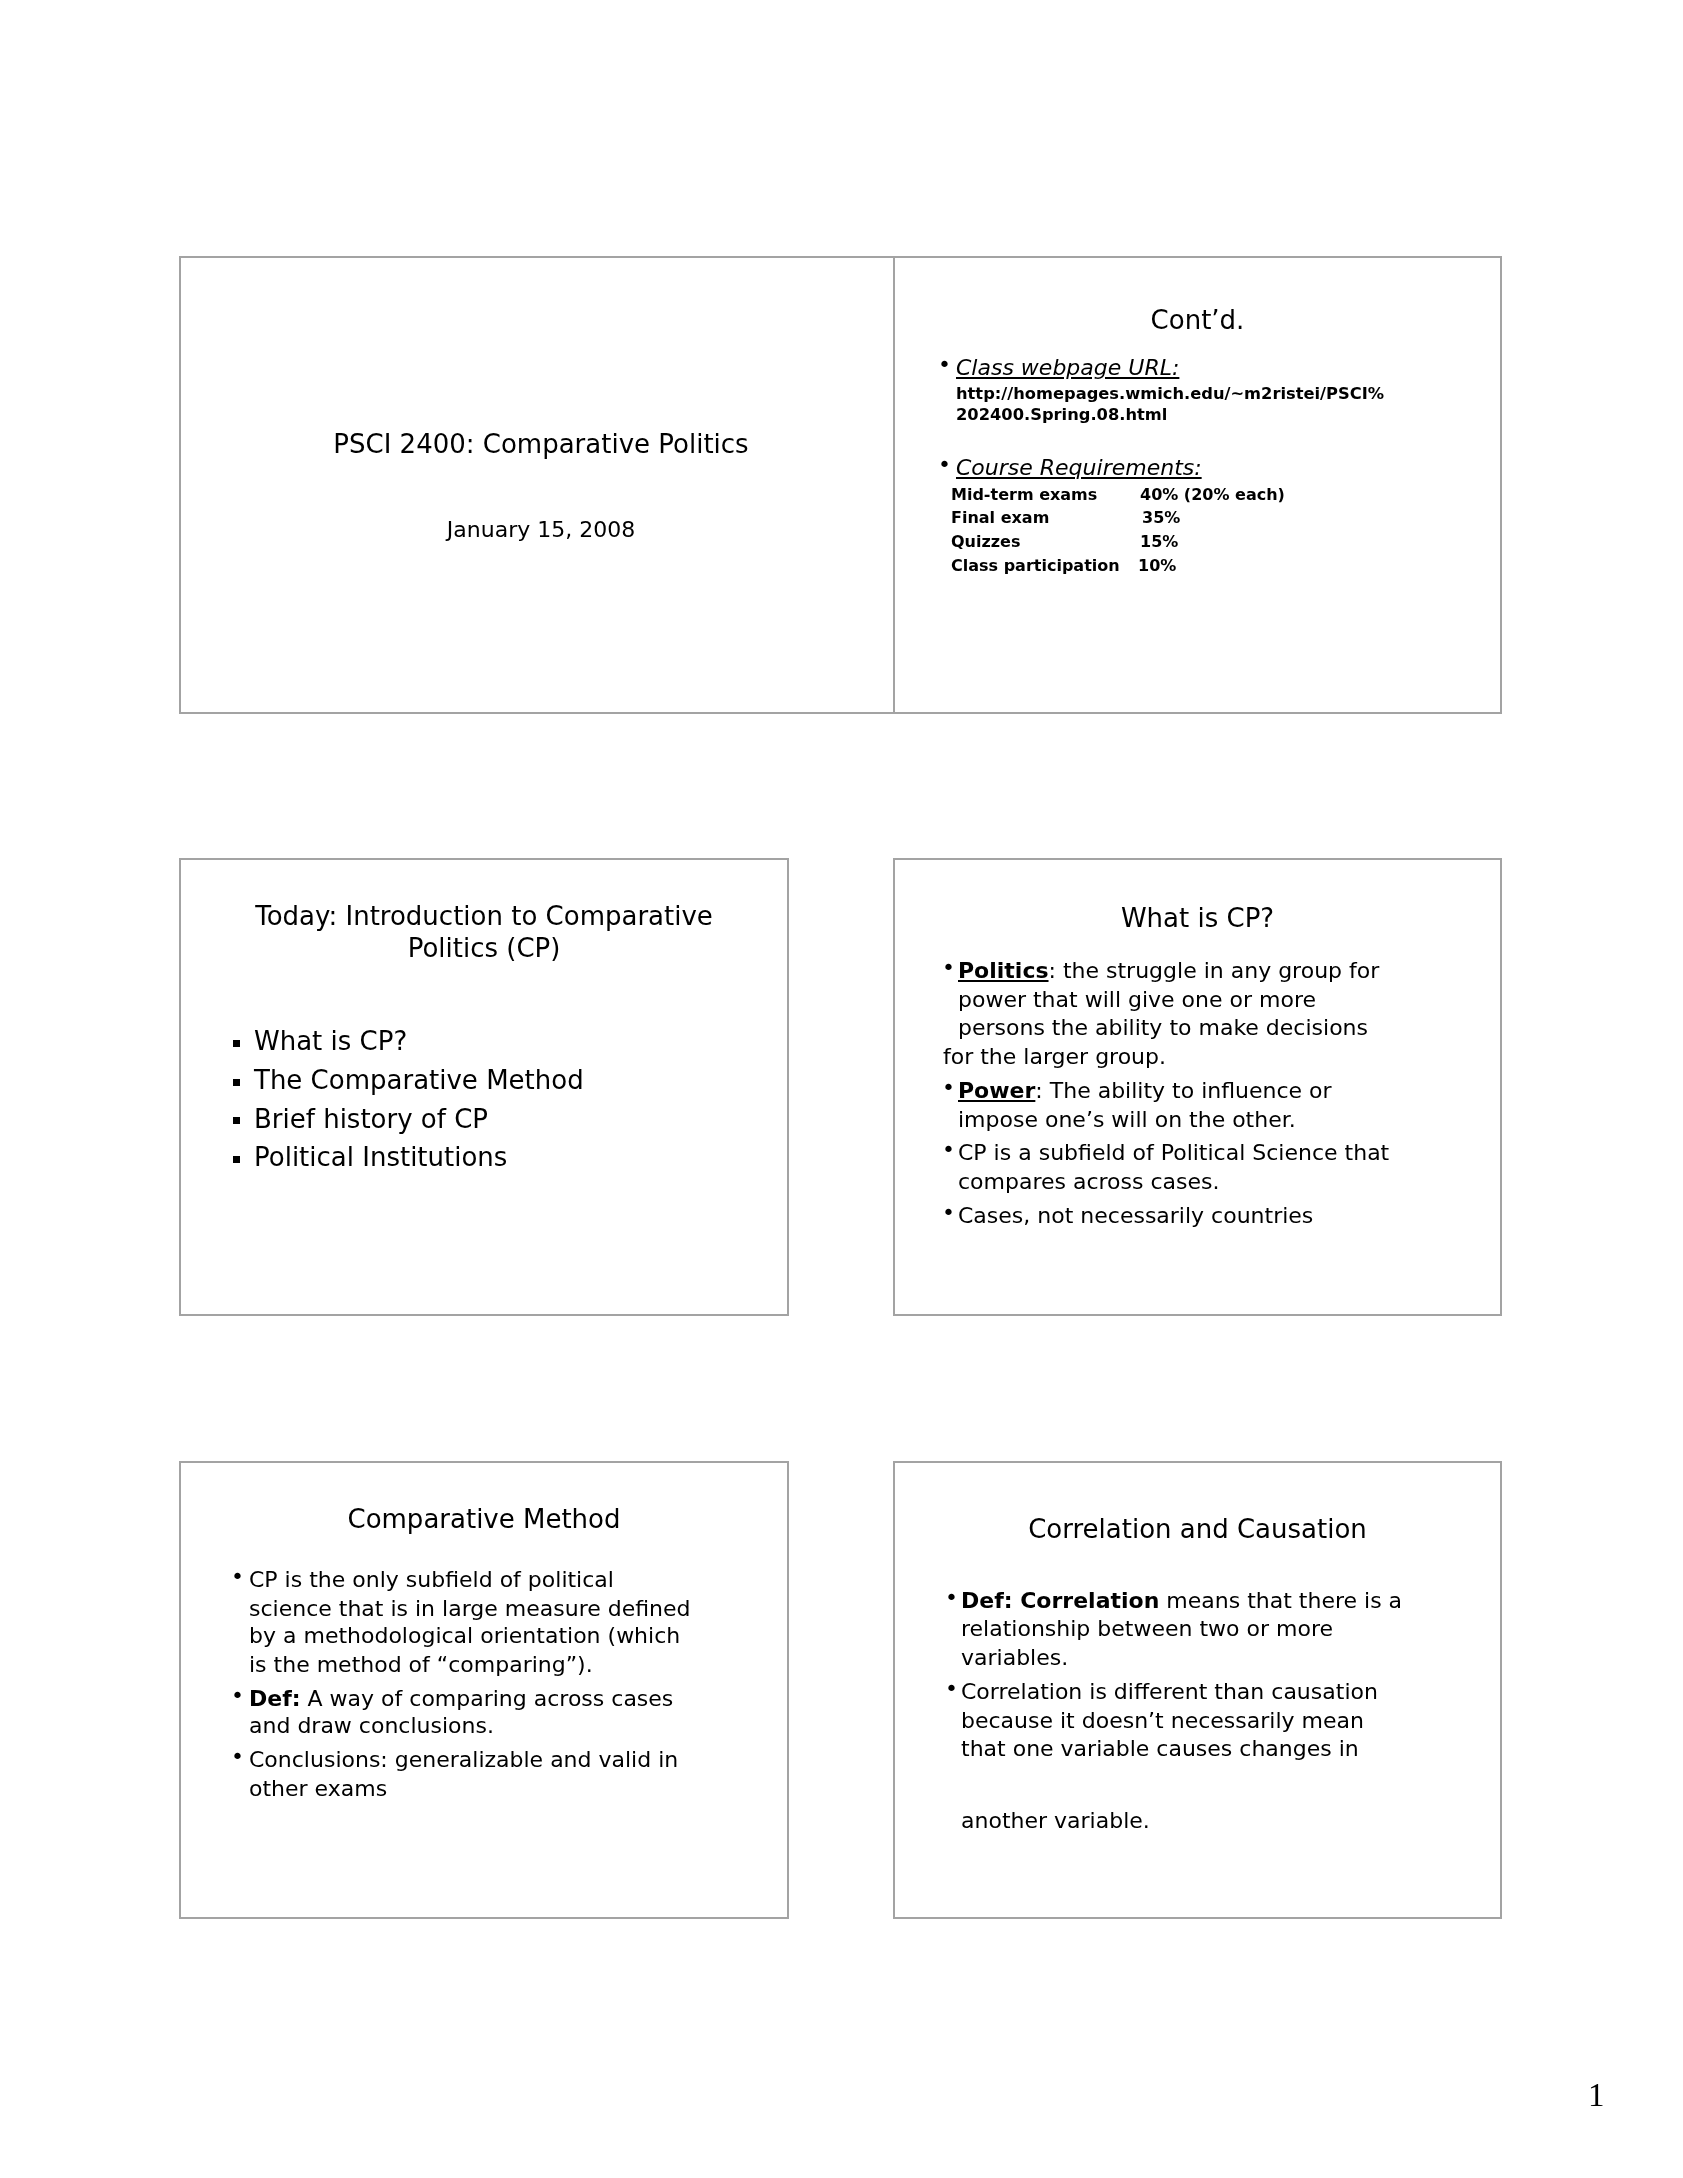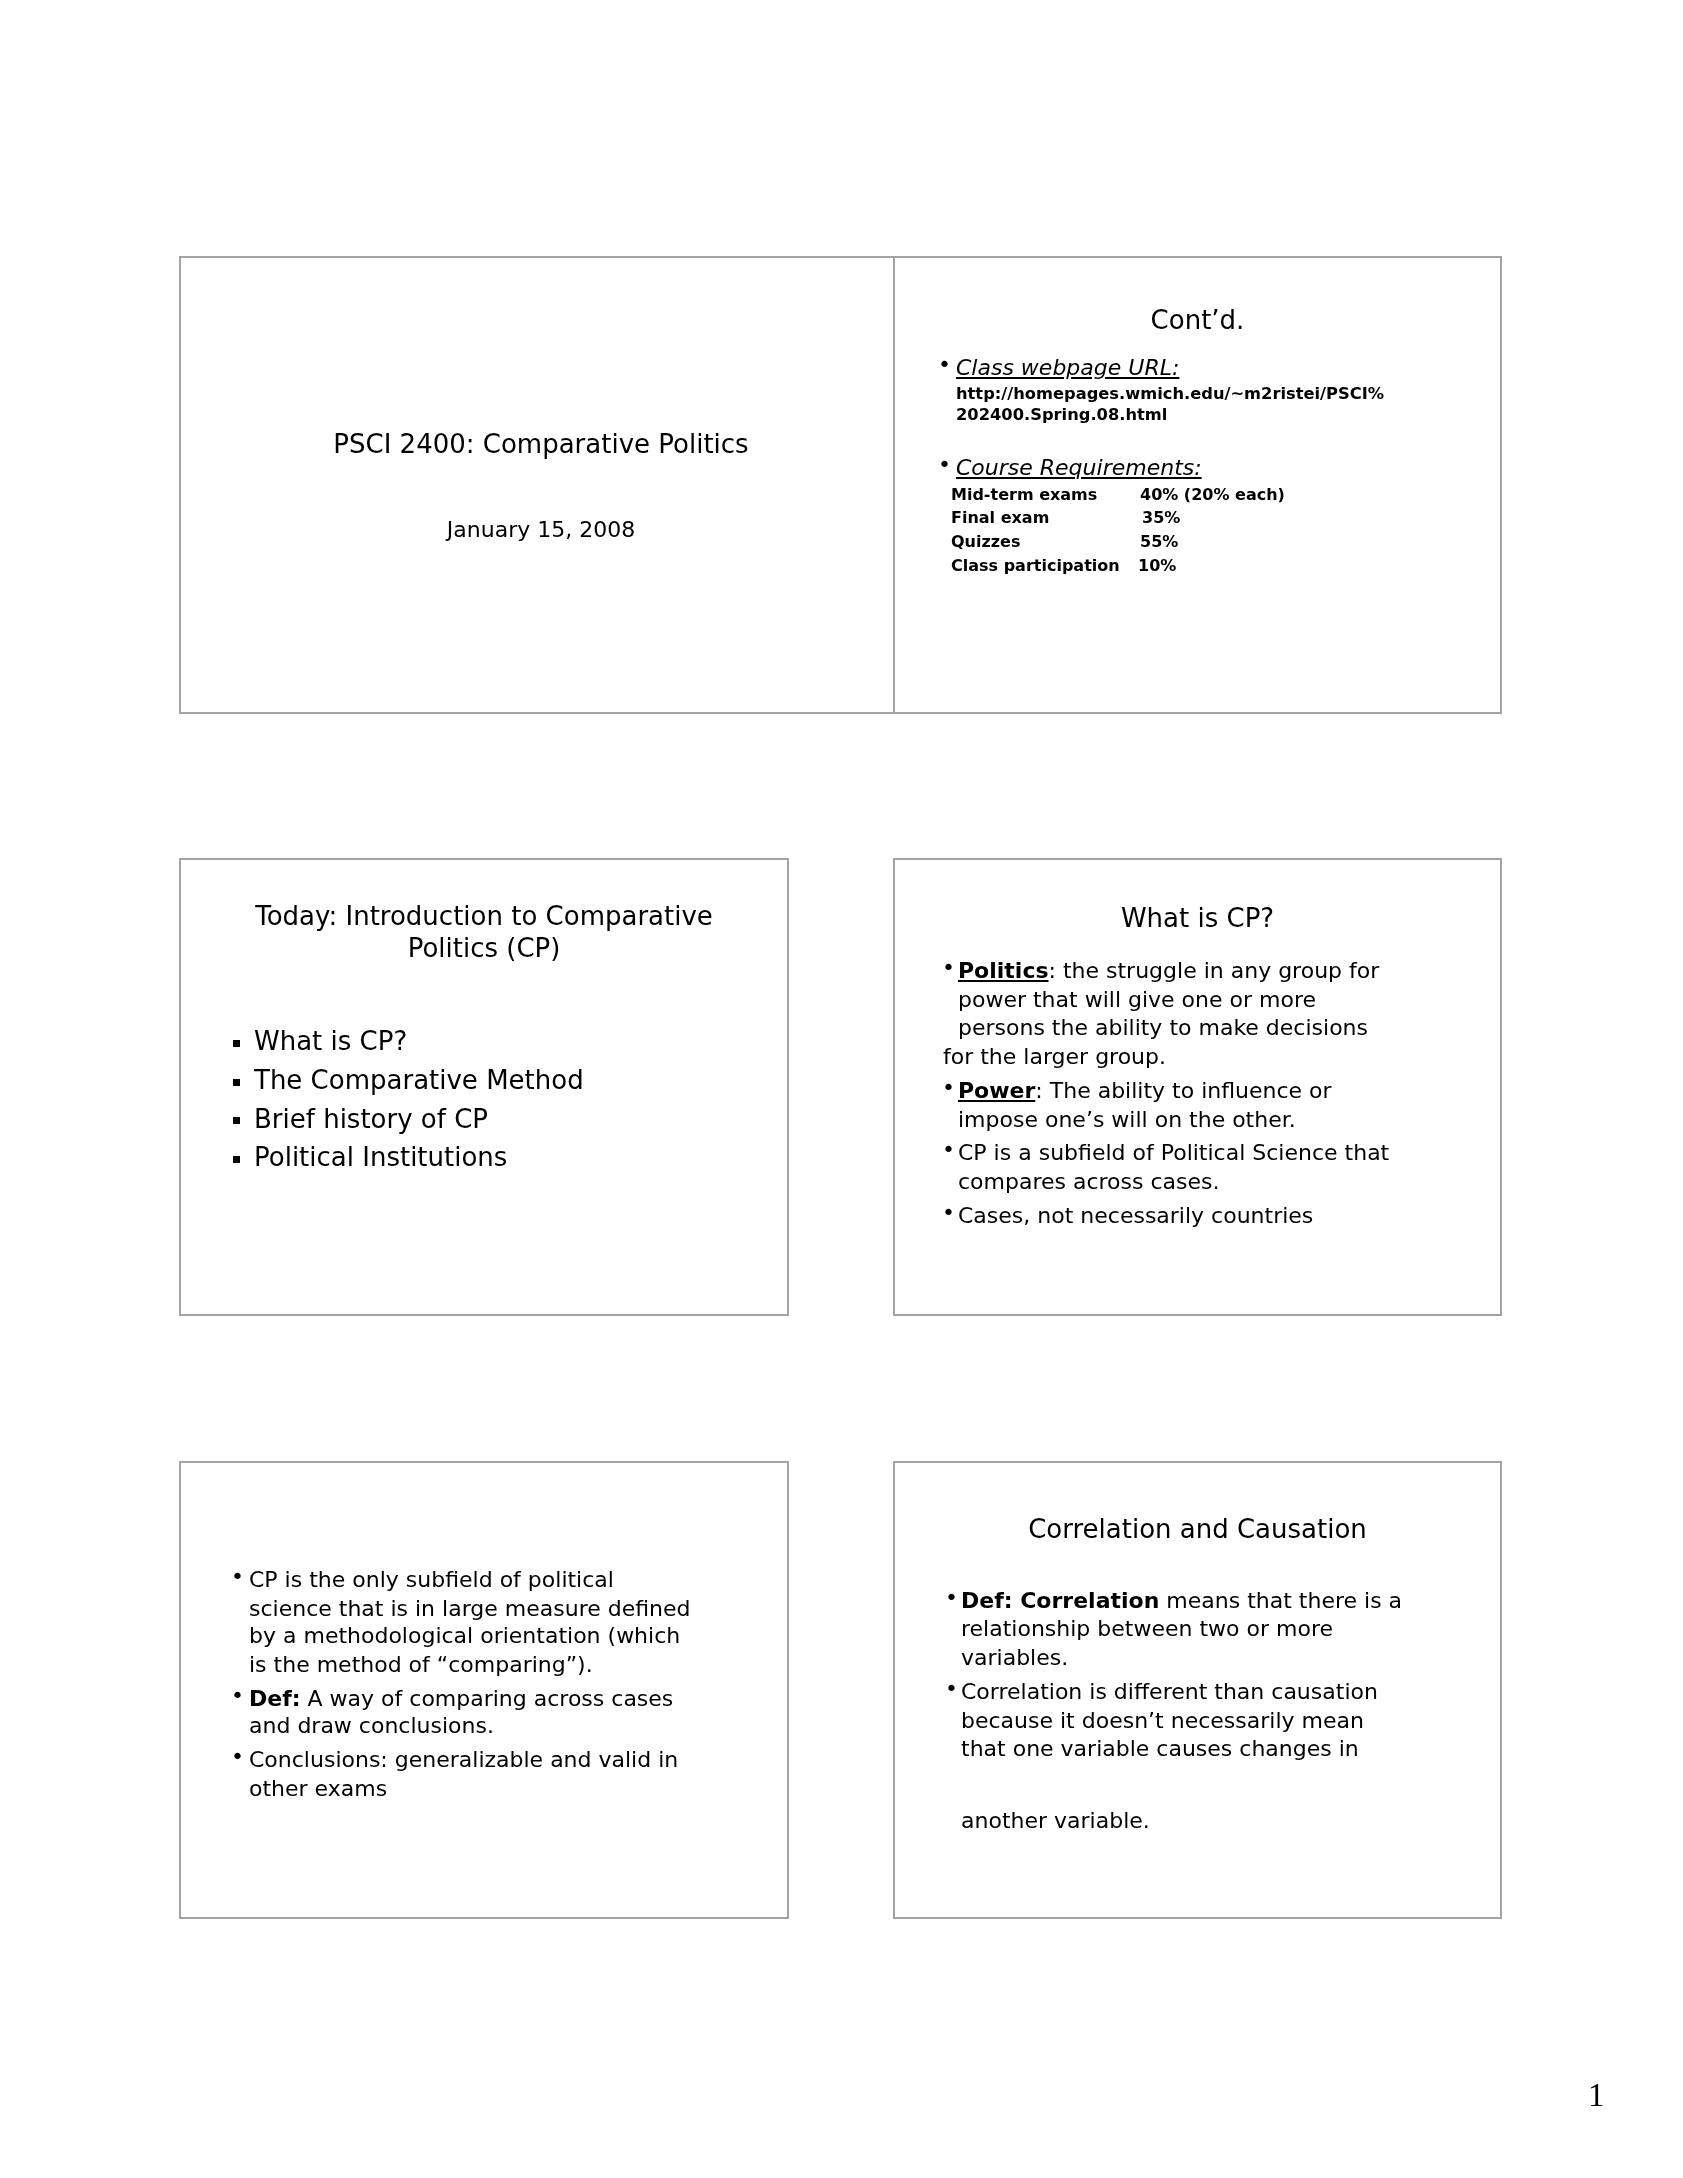--- a/index.html
+++ b/index.html
@@ -42,21 +42,21 @@
   <div class="abs small-bold" style="left:61px; top:146px;">202400.Spring.08.html</div>
 
   <span class="bullet" style="left:43px; top:194px;">•</span>
   <div class="abs body it ul" style="left:61px; top:195px;">Course Requirements:</div>
 
   <div class="abs tbl-bold" style="left:56px; top:227px;">Mid-term exams</div>
   <div class="abs tbl-bold" style="left:245px; top:227px;">40% (20% each)</div>
   <div class="abs tbl-bold" style="left:56px; top:250px;">Final exam</div>
   <div class="abs tbl-bold" style="left:247px; top:250px;">35%</div>
   <div class="abs tbl-bold" style="left:56px; top:274px;">Quizzes</div>
-  <div class="abs tbl-bold" style="left:245px; top:274px;">55%</div>
+  <div class="abs tbl-bold" style="left:245px; top:274px;">15%</div>
   <div class="abs tbl-bold" style="left:56px; top:298px;">Class participation</div>
   <div class="abs tbl-bold" style="left:243px; top:298px;">10%</div>
 </div>
 
 <div class="slide s3">
   <div class="abs title" style="top:40px;">Today: Introduction to Comparative</div>
   <div class="abs title" style="top:72px;">Politics (CP)</div>
 
   <span class="sq" style="left:52px; top:180px;"></span>
   <div class="abs" style="left:73px; top:166px; font-size:26px;">What is CP?</div>
@@ -83,20 +83,21 @@
 
   <span class="bullet" style="left:47px; top:277px;">•</span>
   <div class="abs body" style="left:63px; top:278px;">CP is a subfield of Political Science that</div>
   <div class="abs body" style="left:63px; top:307px;">compares across cases.</div>
 
   <span class="bullet" style="left:47px; top:340px;">•</span>
   <div class="abs body" style="left:63px; top:341px;">Cases, not necessarily countries</div>
 </div>
 
 <div class="slide s5">
+  <div class="abs title" style="top:40px;">Comparative Method</div>
 
   <span class="bullet" style="left:50px; top:101px;">•</span>
   <div class="abs body" style="left:68px; top:102px;">CP is the only subfield of political</div>
   <div class="abs body" style="left:68px; top:131px;">science that is in large measure defined</div>
   <div class="abs body" style="left:68px; top:158px;">by a methodological orientation (which</div>
   <div class="abs body" style="left:68px; top:187px;">is the method of “comparing”).</div>
 
   <span class="bullet" style="left:50px; top:220px;">•</span>
   <div class="abs body" style="left:68px; top:221px;"><span class="bold">Def:</span><span> A way of comparing across cases</span></div>
   <div class="abs body" style="left:68px; top:248px;">and draw conclusions.</div>

